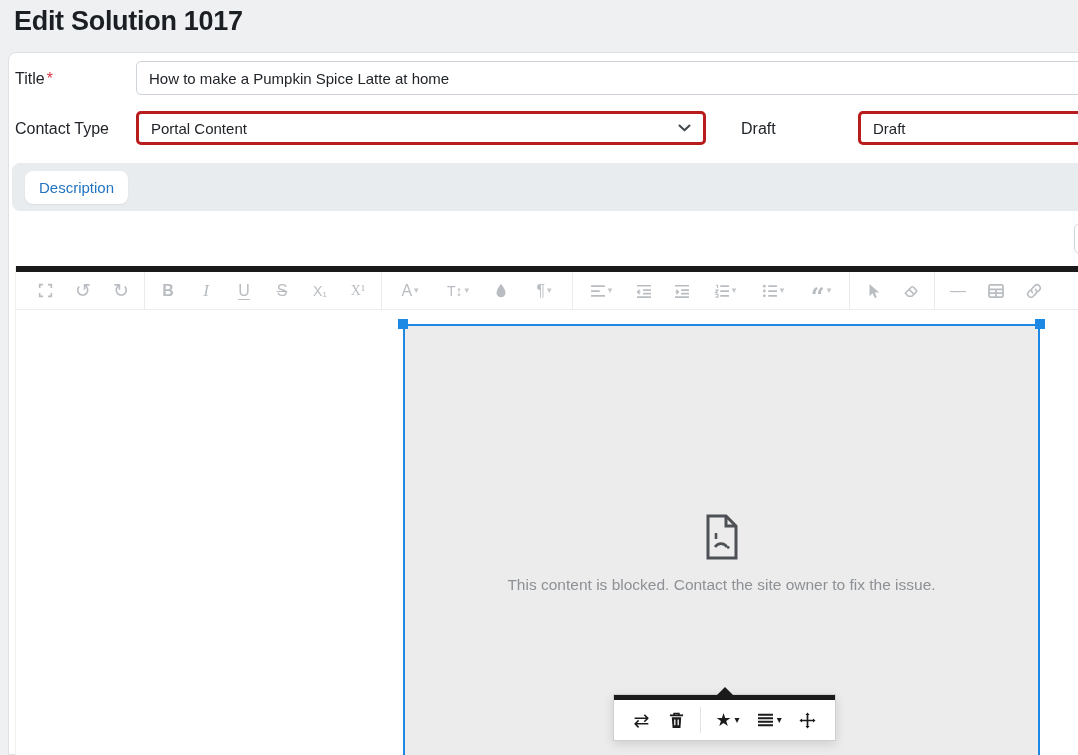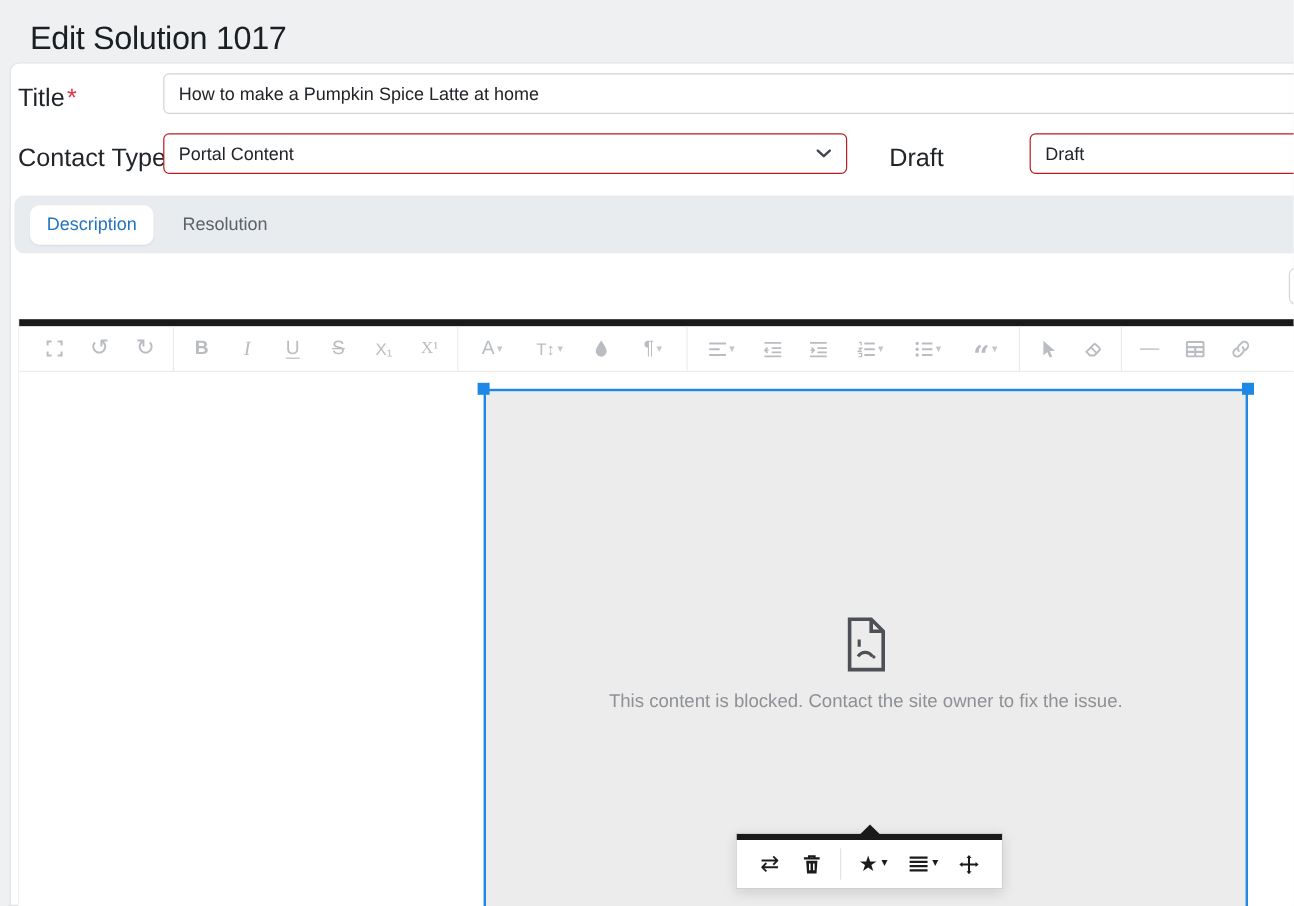--- a/index.html
+++ b/index.html
@@ -2,36 +2,36 @@
 <html><head>
 <meta charset="utf-8">
 <style>
   * { box-sizing: border-box; }
   html,body { margin:0; padding:0; }
   body {
     width:1078px; height:755px; overflow:hidden; position:relative;
     background:#eef0f2; font-family:"Liberation Sans", sans-serif; color:#212529;
   }
   .page-title {
-    position:absolute; left:14px; top:6px; margin:11px;
-    font-size:27px; font-weight:400; color:#1b1f23; letter-spacing:-0.3px;
+    position:absolute; left:14px; top:6px; margin:0;
+    font-size:27px; font-weight:700; color:#1b1f23; letter-spacing:-0.3px;
   }
   .card {
     position:absolute; left:8px; top:52px; width:1082px; height:703px;
     background:#fff; border:1px solid #dee2e6; border-radius:8px 8px 0 0;
   }
-  .lbl { position:absolute; font-size:21px; color:#212529; }
+  .lbl { position:absolute; font-size:16px; color:#212529; }
   .req { color:#dc3545; margin-left:2px; }
   .text-input {
     position:absolute; height:34px; border:1px solid #ced4da; border-radius:5px;
     padding:0 12px; font-size:15px; color:#212529; background:#fff;
     font-family:"Liberation Sans", sans-serif; outline:none;
   }
   .select {
-    position:absolute; height:34px; border:1px solid #b91c1c; border-radius:5px;
+    position:absolute; height:34px; border:3px solid #b91c1c; border-radius:5px;
     background:#fff; display:flex; align-items:center; padding:0 12px;
     font-size:15px; color:#212529; cursor:pointer;
   }
   .select .chev { margin-left:auto; }
   .tabbar {
     position:absolute; left:3px; top:110px; width:1079px; height:48px;
     background:#e9ecef; border-radius:8px; display:flex; align-items:center;
     padding-left:13px;
   }
   .tab {
@@ -119,21 +119,20 @@
         </svg>
     </span>
   </div>
   <div class="lbl" style="left:732px; top:67px;">Draft</div>
   <div class="select" style="left:849px; top:58px; width:236px;">
     <span>Draft</span>
   </div>
 
   <div class="tabbar">
     <div class="tab active">Description</div>
-    <div class="tab">Resolution</div>
   </div>
 
   <div class="edge-btn"></div>
 
   <div class="editor">
     <div class="editor-topbar"></div>
 
     <div class="toolbar">
       <button class="tb">
         <svg width="15" height="15" viewBox="0 0 18 18">

